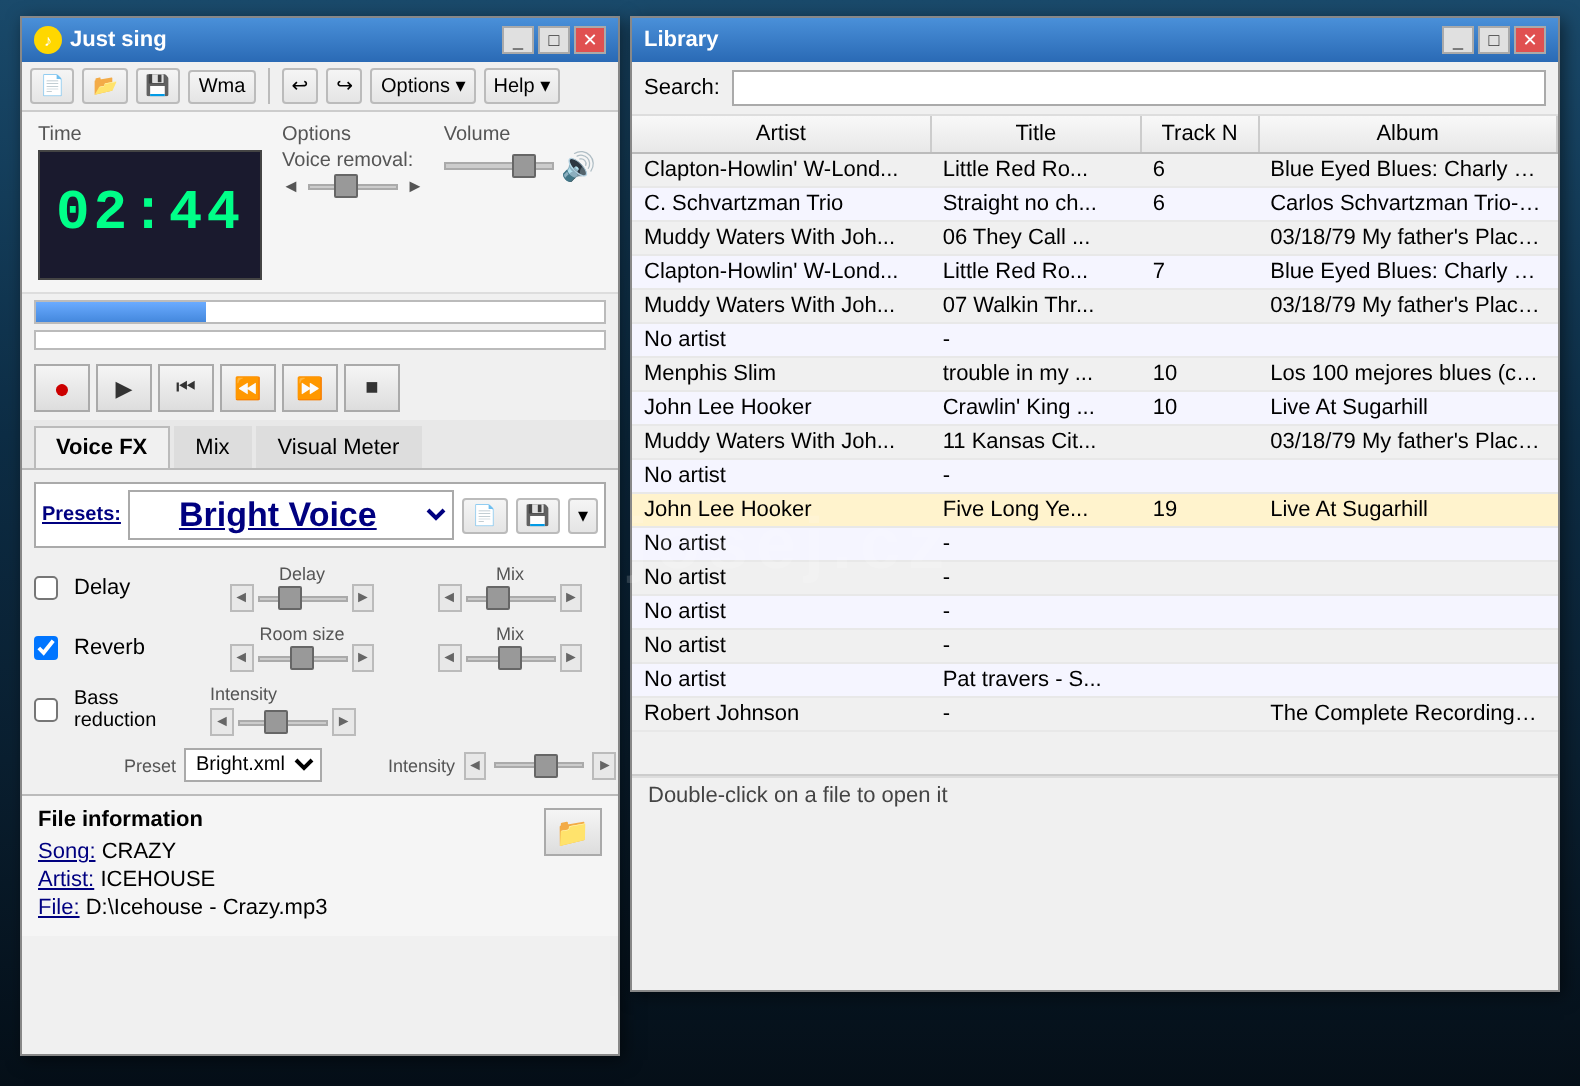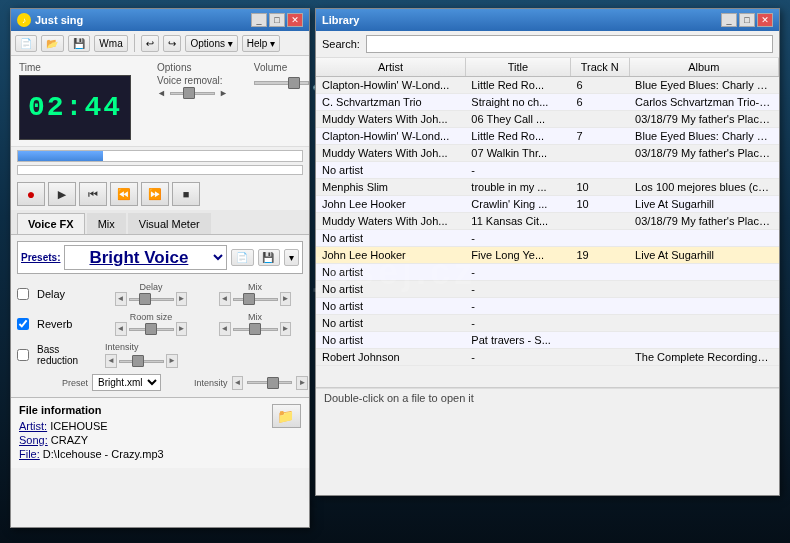--- a/index.html
+++ b/index.html
@@ -105,21 +105,21 @@
       height: 18px;
       background: #bbb;
       margin: 0 2px;
     }
 
     .time-section {
       display: flex;
       padding: 6px 8px;
       background: #f5f5f5;
       border-bottom: 1px solid #ddd;
-      gap: 26px;
+      gap: 10px;
       align-items: flex-start;
     }
 
     .time-label { font-size: 10px; color: #555; margin-bottom: 2px; }
 
     .time-display {
       background: #1a1a2e;
       color: #00ff88;
       font-size: 28px;
       font-weight: bold;
@@ -625,26 +625,26 @@
         <span class="mini-arrow">►</span>
       </div>
     </div>
   </div>
 
   <div class="file-info-section">
     <div style="display:flex;justify-content:space-between;align-items:flex-start;">
       <div>
         <div class="file-info-title">File information</div>
         <div class="file-info-row">
+          <span class="file-info-label">Song:</span>
+          <span>CRAZY</span>
+        </div>
+        <div class="file-info-row">
           <span class="file-info-label">Artist:</span>
           <span>ICEHOUSE</span>
-        </div>
-        <div class="file-info-row">
-          <span class="file-info-label">Song:</span>
-          <span>CRAZY</span>
         </div>
         <div class="file-info-row">
           <span class="file-info-label">File:</span>
           <span>D:\Icehouse - Crazy.mp3</span>
         </div>
       </div>
       <button class="folder-icon-btn">📁</button>
     </div>
   </div>
 </div>

